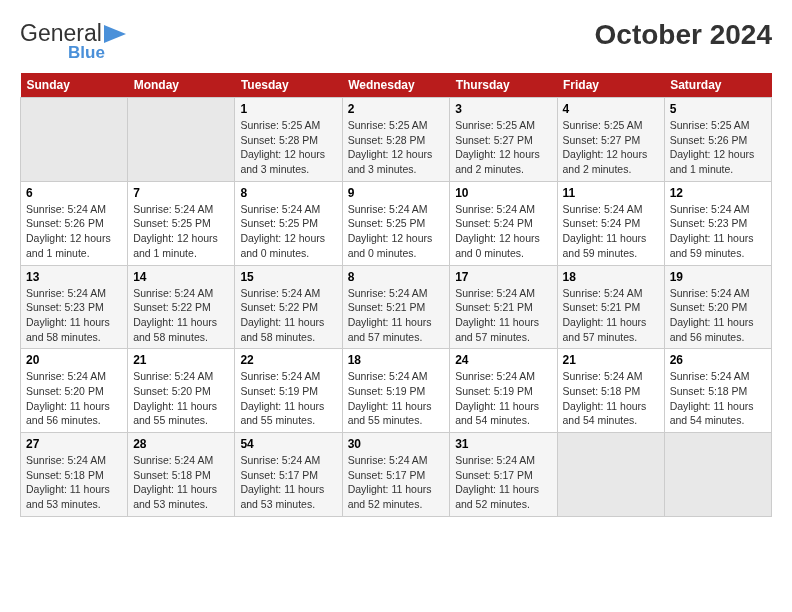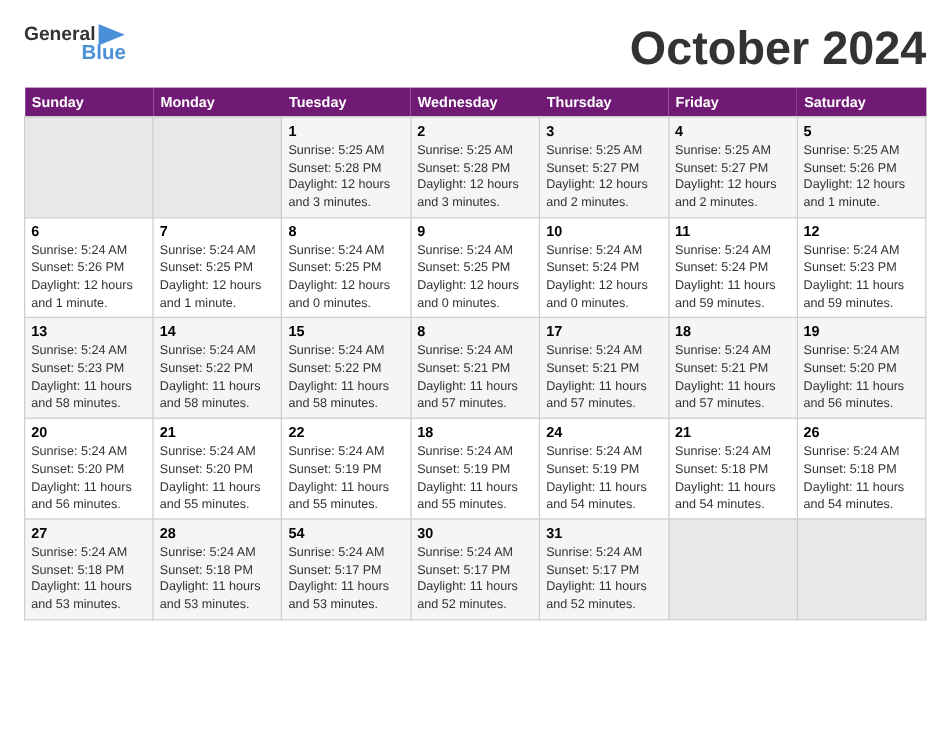--- a/index.html
+++ b/index.html
@@ -18,36 +18,36 @@
     }
     .logo {
       display: flex;
       align-items: center;
       gap: 4px;
     }
     .title-area {
       text-align: right;
     }
     .month-title {
-      font-size: 39px;
+      font-size: 28px;
       font-weight: bold;
       color: #333;
       line-height: 1.1;
     }
     .location-title {
       font-size: 16px;
       color: #555;
     }
     table {
       width: 100%;
       border-collapse: collapse;
       font-size: 11px;
     }
     thead tr th {
-      background-color: #701a75;
+      background-color: #b91c1c;
       color: #fff;
       text-align: left;
       padding: 5px 6px;
       font-size: 12px;
       font-weight: bold;
     }
     tbody tr td {
       border: 1px solid #ccc;
       vertical-align: top;
       padding: 4px 5px;
@@ -75,21 +75,21 @@
       background-color: #e8e8e8 !important;
     }
   </style>
 </head>
 <body>
 
 <div class="header-area">
   <div class="logo">
     <div style="display:flex;flex-direction:column;align-items:flex-start;">
       <div style="display:flex;align-items:center;gap:2px;">
-        <span style="font-size:16px;font-weight:bold;color:#333;">General</span>
+        <span style="font-size:23px;font-weight:normal;color:#333;">General</span>
         <svg width="22" height="18" viewBox="0 0 22 18">
           <polygon points="0,0 22,9 0,18" fill="#4a90d9"></polygon>
         </svg>
       </div>
       <span style="font-size:17px;font-weight:bold;color:#4a90d9;margin-top:-4px;margin-left:48px;">Blue</span>
     </div>
   </div>
   <div class="title-area">
     <div class="month-title">October 2024</div>
   </div>

